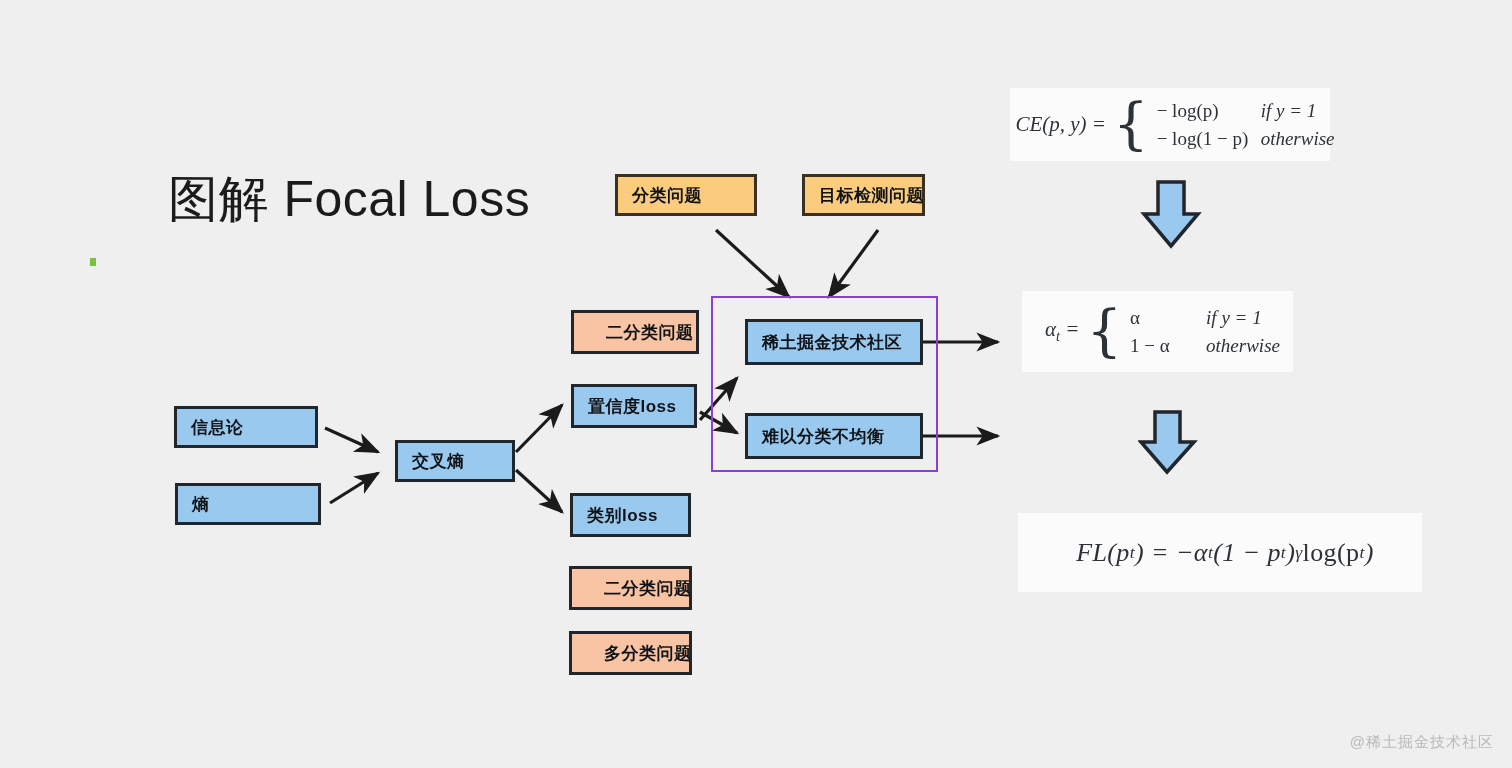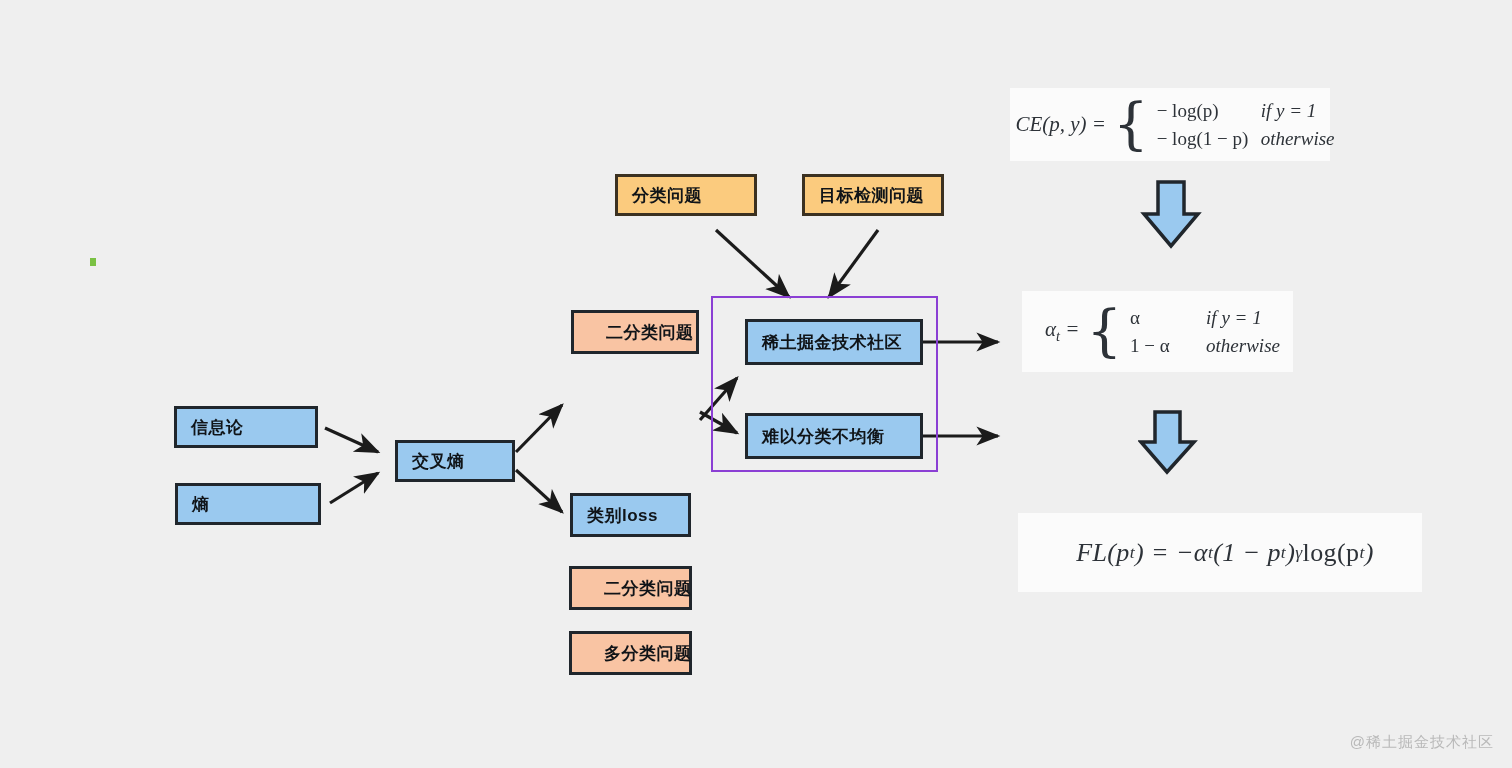--- a/index.html
+++ b/index.html
@@ -118,20 +118,21 @@
     letter-spacing: 1px;
     white-space: nowrap;
   }
   svg.overlay { position: absolute; left: 0; top: 0; pointer-events: none; }
 </style>
 </head>
 <body>
 
 <div id="canvas">
 
+  <div class="abs" id="title">图解 Focal Loss</div>
 
   <div class="abs" id="green-dot"></div>
 
   <svg class="overlay" width="1512" height="768">
     <defs>
       <marker id="ah" markerWidth="9" markerHeight="9" refX="7.2" refY="3.2" orient="auto">
         <path d="M0,0 L8,3.2 L0,6.4 L2.1,3.2 z" fill="#1b1b1b"></path>
       </marker>
     </defs>
 
@@ -152,21 +153,21 @@
     <line x1="878" y1="230" x2="829" y2="297" stroke="#1b1b1b" stroke-width="3.2" marker-end="url(#ah)"></line>
 
     <line x1="918" y1="342" x2="998" y2="342" stroke="#1b1b1b" stroke-width="3" marker-end="url(#ah)"></line>
 
     <line x1="918" y1="436" x2="998" y2="436" stroke="#1b1b1b" stroke-width="3" marker-end="url(#ah)"></line>
   </svg>
 
   <div class="abs node orange" style="left:607px; top:174px; width:142px; height:42px;">
     <span>分类问题</span>
   </div>
-  <div class="abs node orange" style="left:794px; top:174px; width:142px; height:42px;align-items:center;">
+  <div class="abs node orange" style="left:794px; top:174px; width:123px; height:42px;align-items:center;">
     <span>目标检测问题</span>
   </div>
 
   <div class="abs" id="group-frame" style="left:711px; top:296px; width:227px; height:176px;"></div>
 
   <div class="abs node blue" style="left:737px; top:319px; width:178px; height:46px;">
     <span>稀土掘金技术社区</span>
   </div>
   <div class="abs node blue" style="left:737px; top:413px; width:178px; height:46px;">
     <span>难以分类不均衡</span>
@@ -178,20 +179,23 @@
   <div class="abs node blue" style="left:167px; top:483px; width:146px; height:42px;">
     <span>熵</span>
   </div>
 
   <div class="abs node blue" style="left:387px; top:440px; width:120px; height:42px;">
     <span>交叉熵</span>
   </div>
 
   <div class="abs node salmon" style="left:563px; top:310px; width:128px; height:44px;">
     <span>二分类问题</span>
+  </div>
+  <div class="abs node blue" style="left:563px; top:384px; width:126px; height:44px;">
+    <span>置信度loss</span>
   </div>
   <div class="abs node blue" style="left:562px; top:493px; width:121px; height:44px;">
     <span>类别loss</span>
   </div>
   <div class="abs node salmon" style="left:561px; top:566px; width:123px; height:44px;">
     <span>二分类问题</span>
   </div>
   <div class="abs node salmon" style="left:561px; top:631px; width:123px; height:44px;">
     <span>多分类问题</span>
   </div>

